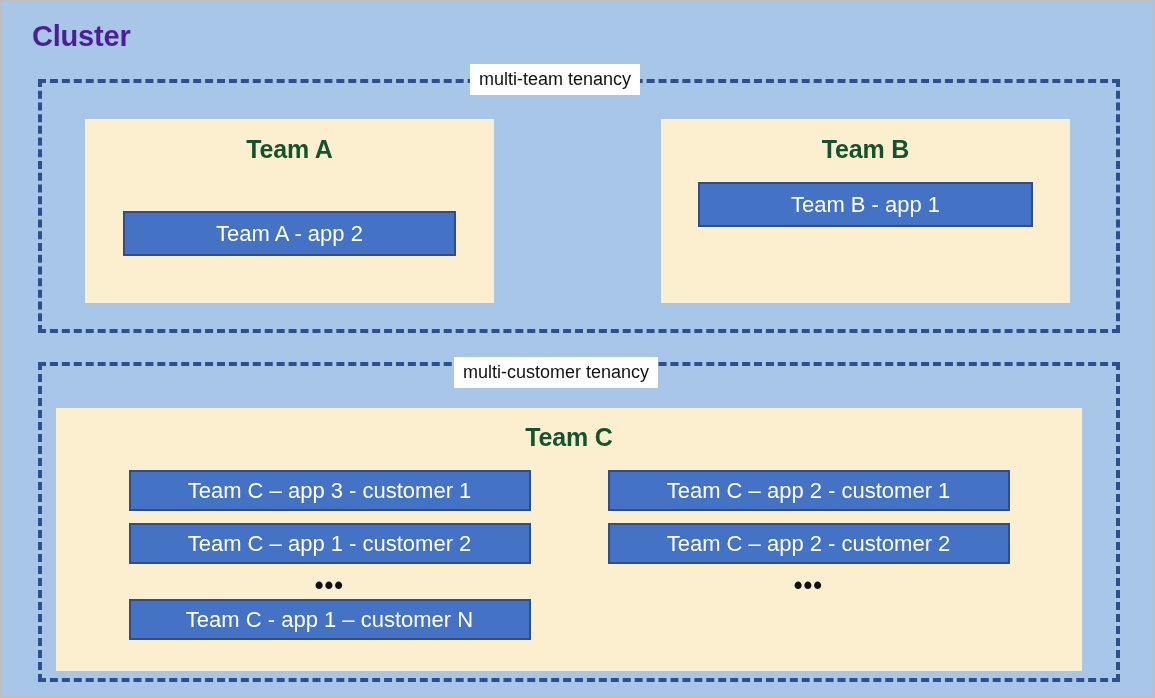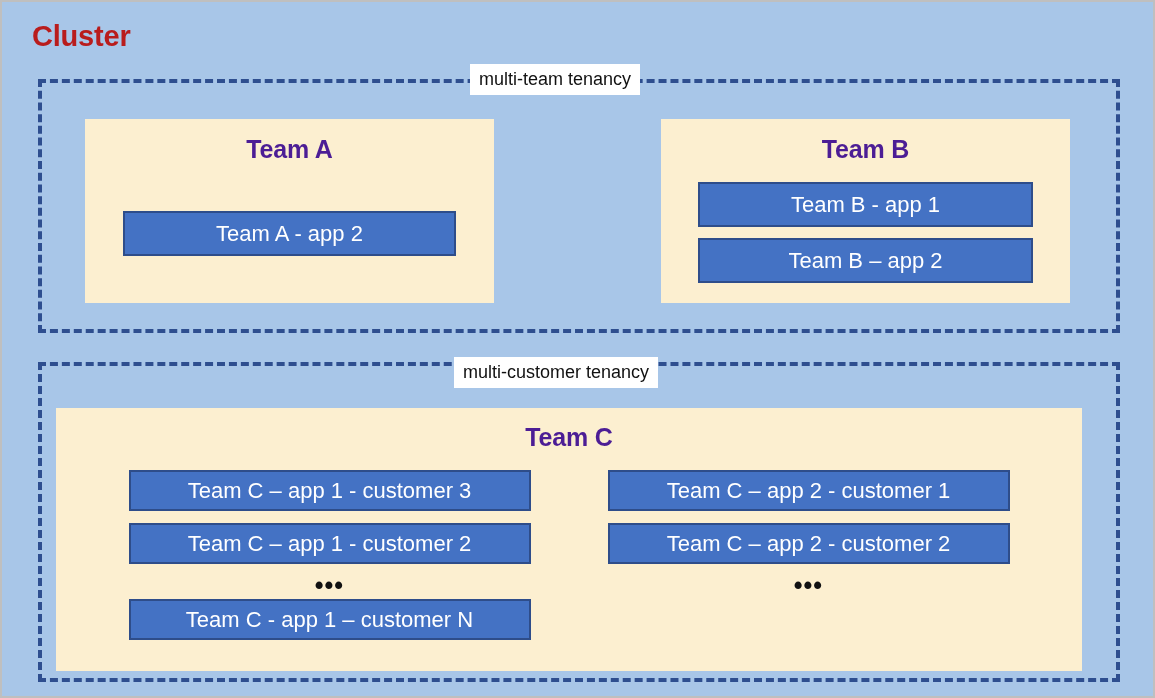--- a/index.html
+++ b/index.html
@@ -21,21 +21,21 @@
     overflow: hidden;
   }
 
   
   .cluster-title {
     position: absolute;
     left: 30px;
     top: 18px;
     font-size: 29px;
     font-weight: bold;
-    color: #b91c1c;
+    color: #4c1d95;
     letter-spacing: -0.2px;
     white-space: nowrap;
   }
 
   
   .tenancy-zone {
     position: absolute;
     box-sizing: border-box;
     border: 4px dashed #2E4E8F;
     background: transparent;
@@ -95,21 +95,21 @@
     left: 54px;
     top: 406px;
     width: 1026px;
     height: 263px;
   }
 
   .team-title {
     text-align: center;
     font-size: 25px;
     font-weight: bold;
-    color: #4c1d95;
+    color: #14532d;
     letter-spacing: -0.2px;
   }
   #team-a-box .team-title,
   #team-b-box .team-title { margin-top: 16px; }
   #team-c-box .team-title { margin-top: 15px; }
 
   
   .app-box {
     box-sizing: border-box;
     background: #4472C4;
@@ -196,35 +196,34 @@
     <div class="team-title">Team A</div>
     <div id="team-a-apps">
       <div class="app-box">Team A - app 2</div>
     </div>
   </div>
 
   <div class="team-box" id="team-b-box">
     <div class="team-title">Team B</div>
     <div id="team-b-apps">
       <div class="app-box">Team B - app 1</div>
-      <div class="app-box">Team B – app 2</div>
     </div>
   </div>
 
   <div class="tenancy-zone" id="zone-multi-customer"></div>
 
   <div class="zone-label" id="label-multi-customer">multi-customer tenancy</div>
 
   <div class="team-box" id="team-c-box">
     <div class="team-title">Team C</div>
 
     <div class="team-c-columns">
 
       <div class="team-c-col">
-        <div class="app-box">Team C – app 1 - customer 3</div>
+        <div class="app-box">Team C – app 3 - customer 1</div>
         <div class="app-box">Team C – app 1 - customer 2</div>
         <div class="ellipsis">•••</div>
         <div class="app-box">Team C - app 1 – customer N</div>
       </div>
 
       <div class="team-c-col">
         <div class="app-box">Team C – app 2 - customer 1</div>
         <div class="app-box">Team C – app 2 - customer 2</div>
         <div class="ellipsis">•••</div>
       </div>

